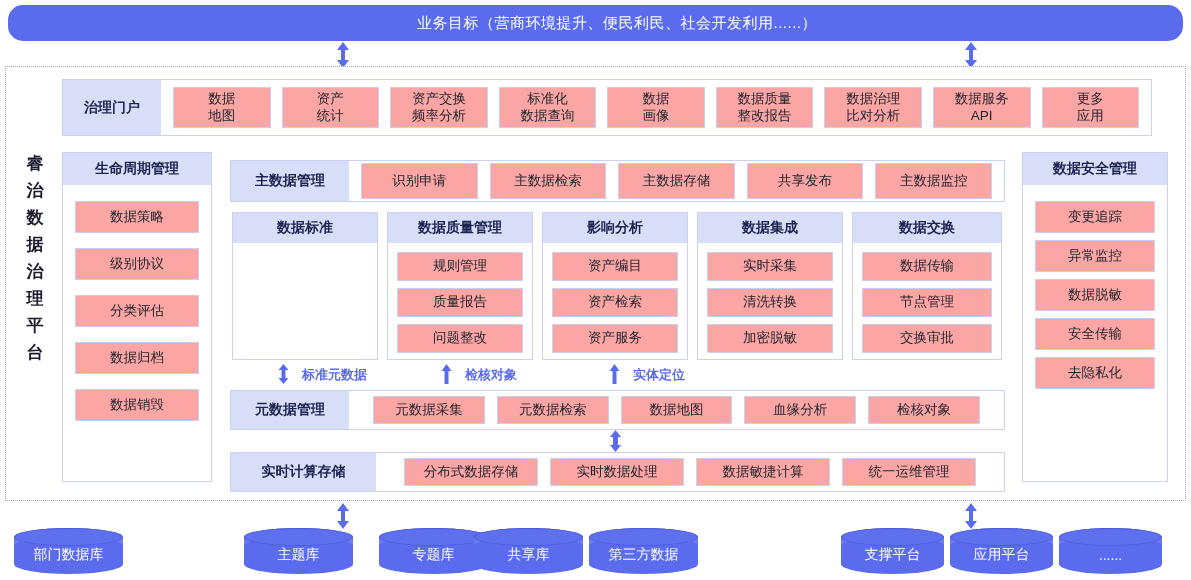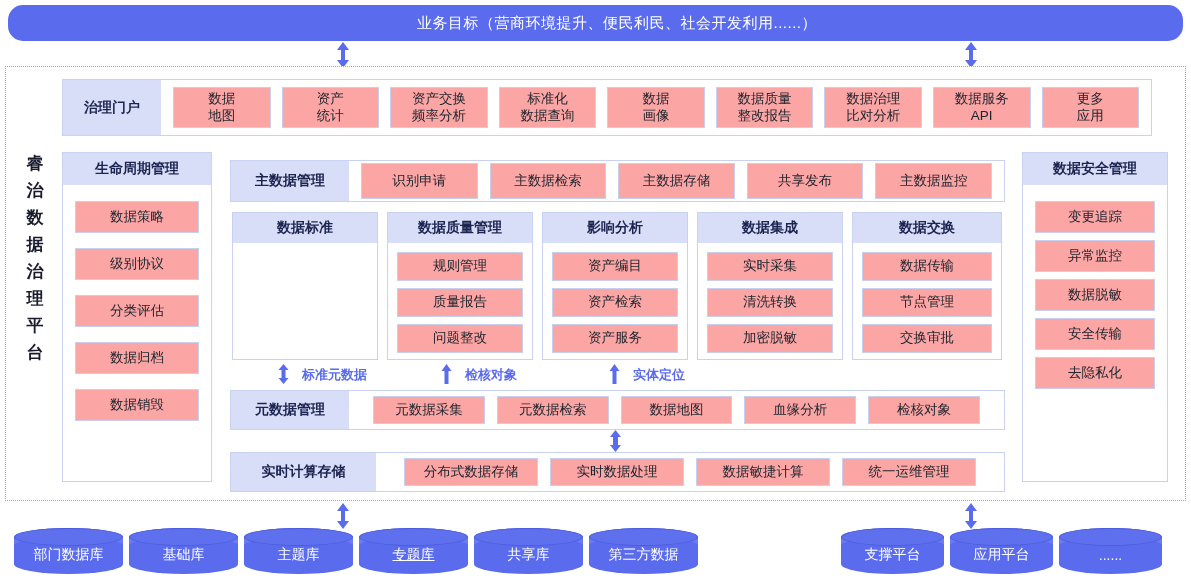--- a/index.html
+++ b/index.html
@@ -326,29 +326,25 @@
       </svg>
   </div>
 
   <div id="cyl-left"></div>
   <div id="cyl-right"></div>
 
 <div class="cyl" style="left: 14px; width: 109px;">
       <div class="cap"></div>
       <div class="lbl">部门数据库</div>
     </div>
-    <div class="cyl" style="left: 129px; width: 109px;">
-      <div class="cap"></div>
-      <div class="lbl">基础库</div>
-    </div>
     <div class="cyl" style="left: 244px; width: 109px;">
       <div class="cap"></div>
       <div class="lbl">主题库</div>
     </div>
-    <div class="cyl" style="left: 359px; width: 109px; text-decoration: underline;">
+    <div class="cyl" style="left: 379px; width: 109px;">
       <div class="cap"></div>
       <div class="lbl">专题库</div>
     </div>
     <div class="cyl" style="left: 474px; width: 109px;">
       <div class="cap"></div>
       <div class="lbl">共享库</div>
     </div>
     <div class="cyl" style="left: 589px; width: 109px;">
       <div class="cap"></div>
       <div class="lbl">第三方数据</div>

